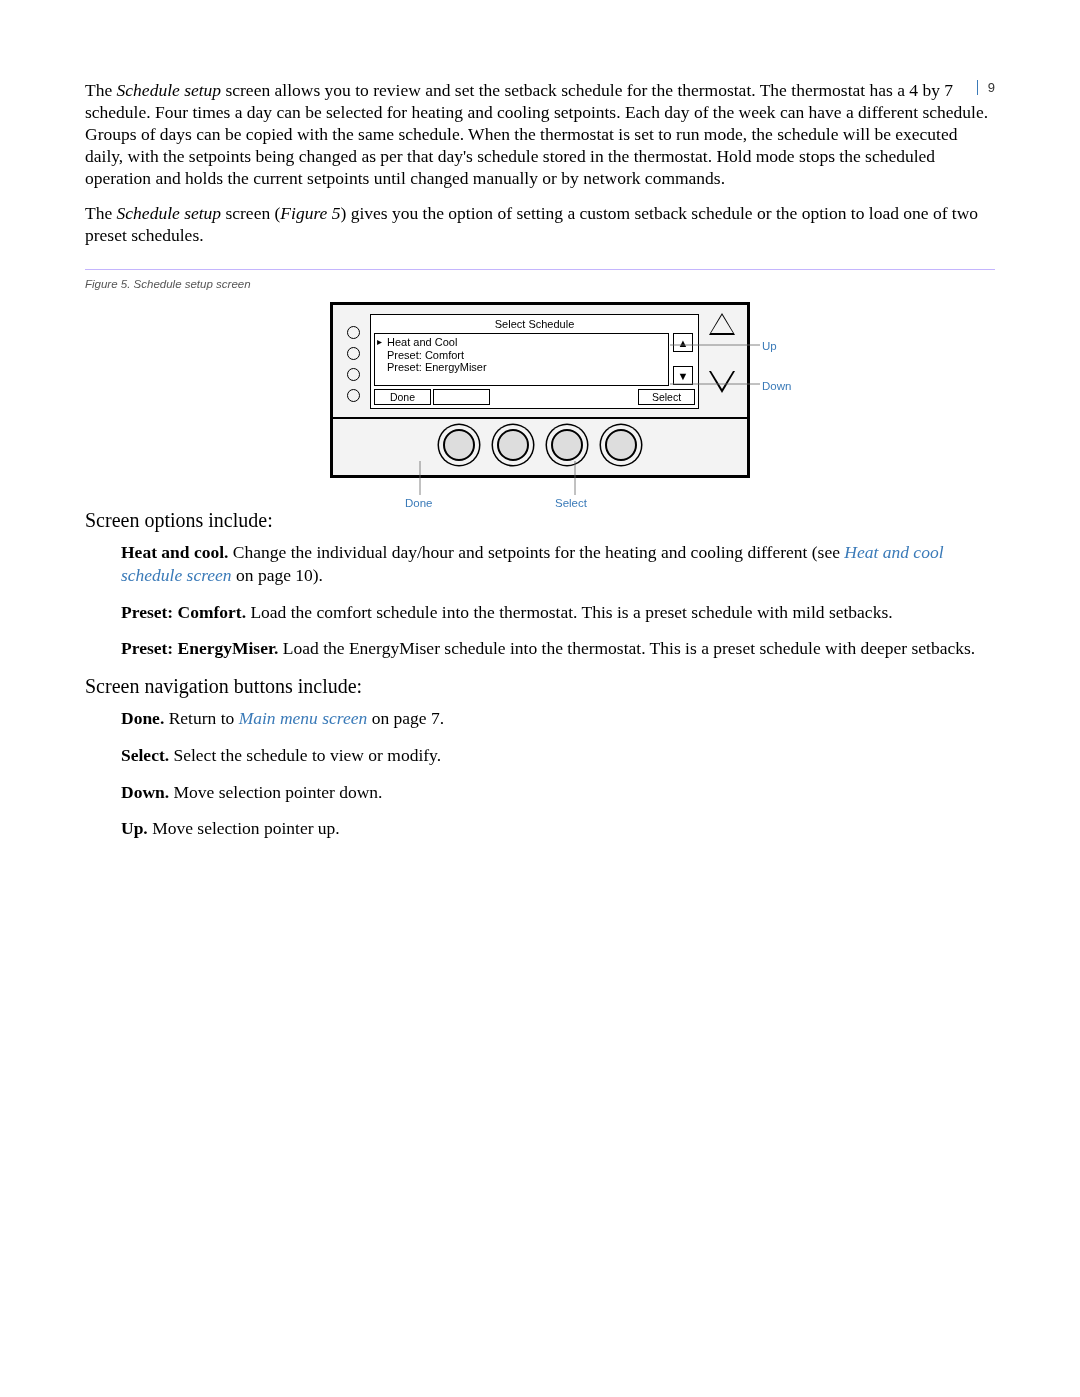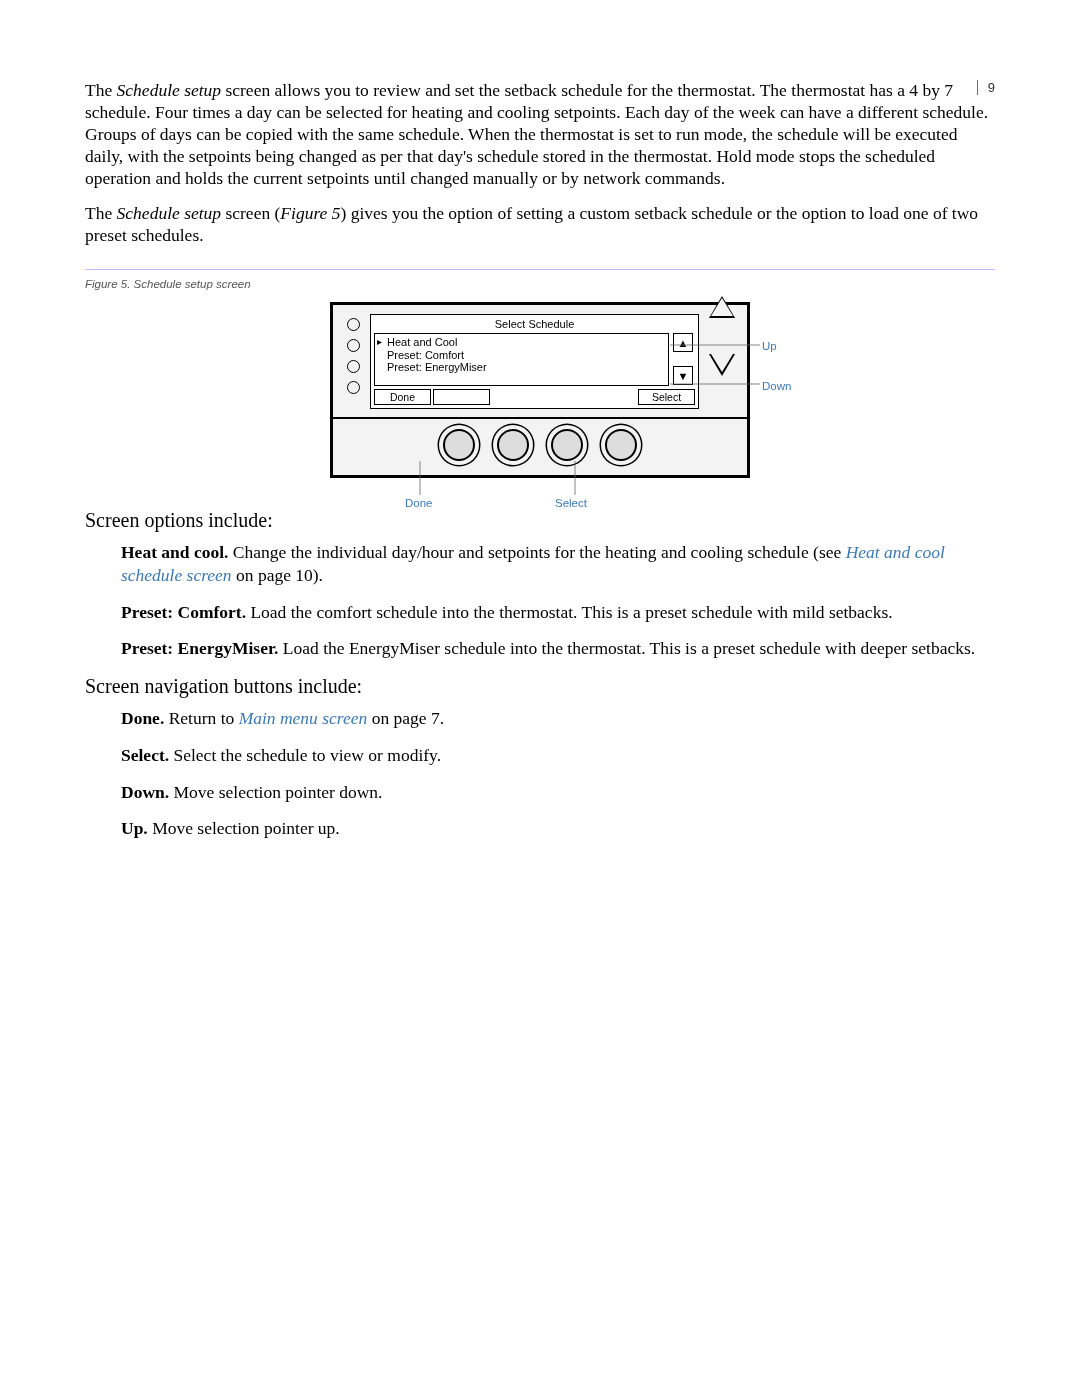--- a/index.html
+++ b/index.html
@@ -61,21 +61,21 @@
     position: relative;
     width: 420px;
   }
   .device-outer {
     border: 3px solid #000;
     background: #f3f3f3;
   }
   .device-top {
     display: flex;
     flex-direction: row;
-    align-items: flex-start;
+    align-items: center;
     padding: 9px 8px 8px 8px;
     border-bottom: 2px solid #000;
   }
   .dot-col {
     display: flex;
     flex-direction: column;
     justify-content: center;
     gap: 8px;
     padding: 4px 10px 0 6px;
   }
@@ -307,21 +307,21 @@
         <div class="callouts callout-down">Down</div>
         <div class="callouts callout-done">Done</div>
         <div class="callouts callout-select">Select</div>
       </div>
     </div>
   </div>
 
   <p class="options-intro">Screen options include:</p>
 
   <p class="opt">
-    <span class="bold">Heat and cool.</span><span>  Change the individual day/hour and setpoints for the heating and cooling schedule (see </span><span class="link">Heat and cool schedule screen</span><span> on page 10).</span>
+    <span class="bold">Heat and cool.</span><span>  Change the individual day/hour and setpoints for the heating and cooling different (see </span><span class="link">Heat and cool schedule screen</span><span> on page 10).</span>
   </p>
 
   <p class="opt">
     <span class="bold">Preset: Comfort.</span><span>  Load the comfort schedule into the thermostat. This is a preset schedule with mild setbacks.</span>
   </p>
 
   <p class="opt">
     <span class="bold">Preset: EnergyMiser.</span><span>  Load the EnergyMiser schedule into the thermostat. This is a preset schedule with deeper setbacks.</span>
   </p>
 

